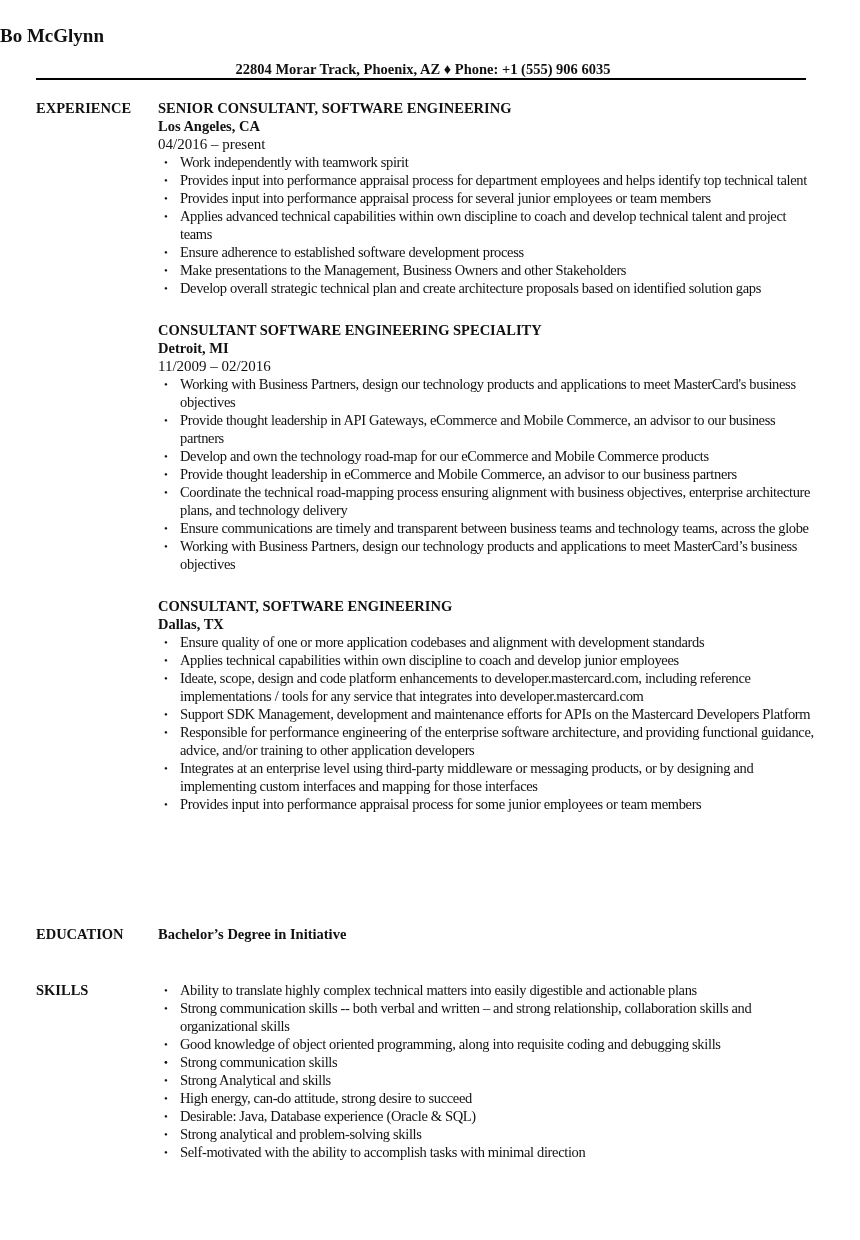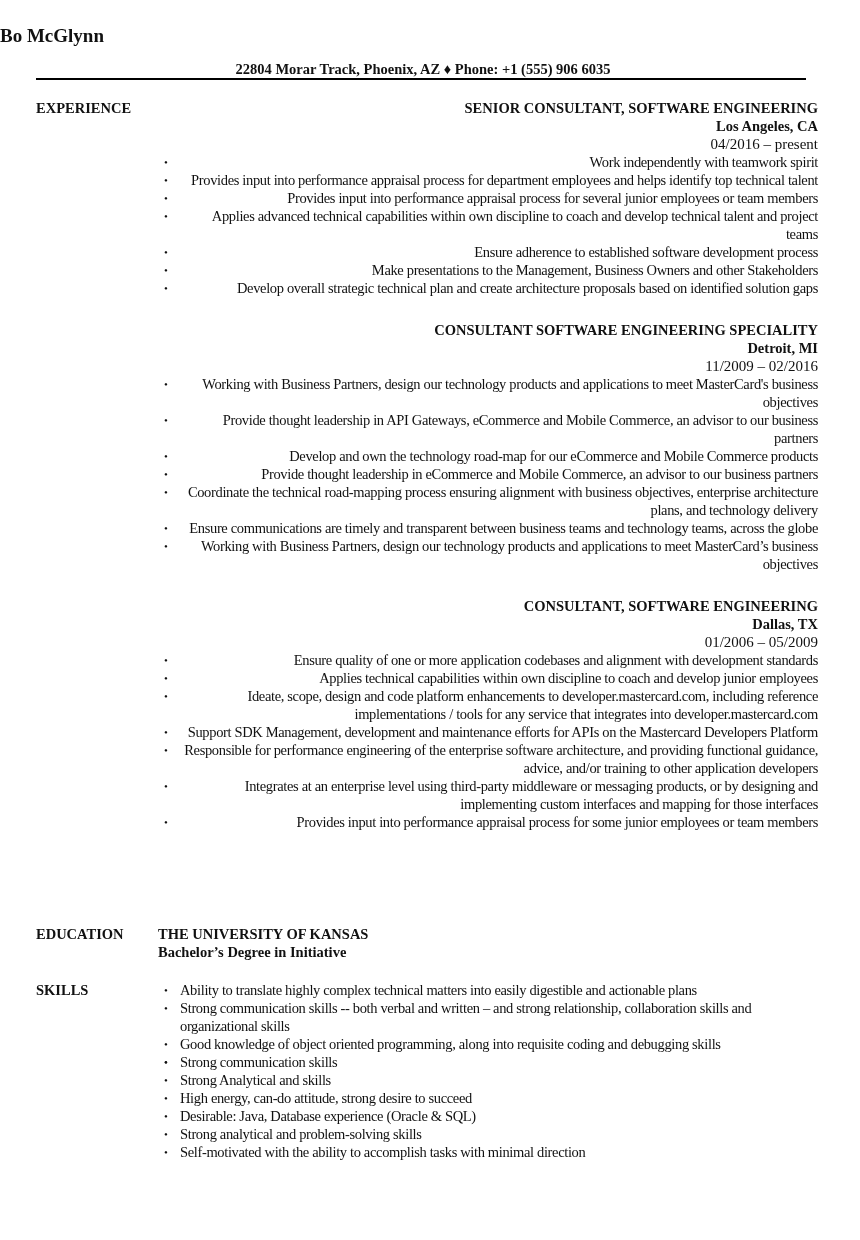--- a/index.html
+++ b/index.html
@@ -20,21 +20,21 @@
   .rule {
     position: absolute; left: 36px; width: 770px; top: 78px; height: 0;
     border-top: 2px solid #000;
   }
   .section { position: absolute; left: 0; width: 860px; }
   .sec-label {
     position: absolute; left: 36px; top: 0;
     font-weight: bold; font-size: 14.5px; line-height: 18px;
   }
   .sec-body { position: absolute; left: 158px; top: 0; width: 660px; }
-  .job { margin-bottom: 16px; text-align: right; }
+  .job { margin-bottom: 16px; }
   .job-title, .school { font-weight: bold; font-size: 14.5px; line-height: 18px; }
   .job-title { margin-bottom: 0; }
   .job-loc, .degree { font-weight: bold; font-size: 14.5px; line-height: 18px; }
   .job-date { font-size: 15px; line-height: 18px; }
   ul { list-style: none; margin: 0; padding: 0; }
   li {
     position: relative; padding-left: 22px; font-size: 14.5px; line-height: 18px;
     letter-spacing: -0.35px;
   }
   li .bullet {
@@ -85,39 +85,37 @@
           <li><span class="bullet">•</span><span class="t">Provide thought leadership in eCommerce and Mobile Commerce, an advisor to our business partners</span></li>
           <li><span class="bullet">•</span><span class="t">Coordinate the technical road-mapping process ensuring alignment with business objectives, enterprise architecture plans, and technology delivery</span></li>
           <li><span class="bullet">•</span><span class="t">Ensure communications are timely and transparent between business teams and technology teams, across the globe</span></li>
           <li><span class="bullet">•</span><span class="t">Working with Business Partners, design our technology products and applications to meet MasterCard’s business objectives</span></li>
         </ul>
       </div>
 
       <div class="job">
         <div class="job-title">CONSULTANT, SOFTWARE ENGINEERING</div>
         <div class="job-loc">Dallas, TX</div>
-        <div class="job-date">01/2006 – 05/2009</div>
         <ul>
           <li><span class="bullet">•</span><span class="t">Ensure quality of one or more application codebases and alignment with development standards</span></li>
           <li><span class="bullet">•</span><span class="t">Applies technical capabilities within own discipline to coach and develop junior employees</span></li>
           <li><span class="bullet">•</span><span class="t">Ideate, scope, design and code platform enhancements to developer.mastercard.com, including reference implementations / tools for any service that integrates into developer.mastercard.com</span></li>
           <li><span class="bullet">•</span><span class="t">Support SDK Management, development and maintenance efforts for APIs on the Mastercard Developers Platform</span></li>
           <li><span class="bullet">•</span><span class="t">Responsible for performance engineering of the enterprise software architecture, and providing functional guidance, advice, and/or training to other application developers</span></li>
           <li><span class="bullet">•</span><span class="t">Integrates at an enterprise level using third-party middleware or messaging products, or by designing and implementing custom interfaces and mapping for those interfaces</span></li>
           <li><span class="bullet">•</span><span class="t">Provides input into performance appraisal process for some junior employees or team members</span></li>
         </ul>
       </div>
 
     </div>
   </div>
 
   <div class="section" style="top:925px;">
     <div class="sec-label">EDUCATION</div>
     <div class="sec-body">
-      <div class="school">THE UNIVERSITY OF KANSAS</div>
       <div class="degree">Bachelor’s Degree in Initiative</div>
     </div>
   </div>
 
   <div class="section" style="top:981px;">
     <div class="sec-label">SKILLS</div>
     <div class="sec-body">
       <ul>
         <li><span class="bullet">•</span><span class="t">Ability to translate highly complex technical matters into easily digestible and actionable plans</span></li>
         <li><span class="bullet">•</span><span class="t">Strong communication skills -- both verbal and written – and strong relationship, collaboration skills and organizational skills</span></li>

